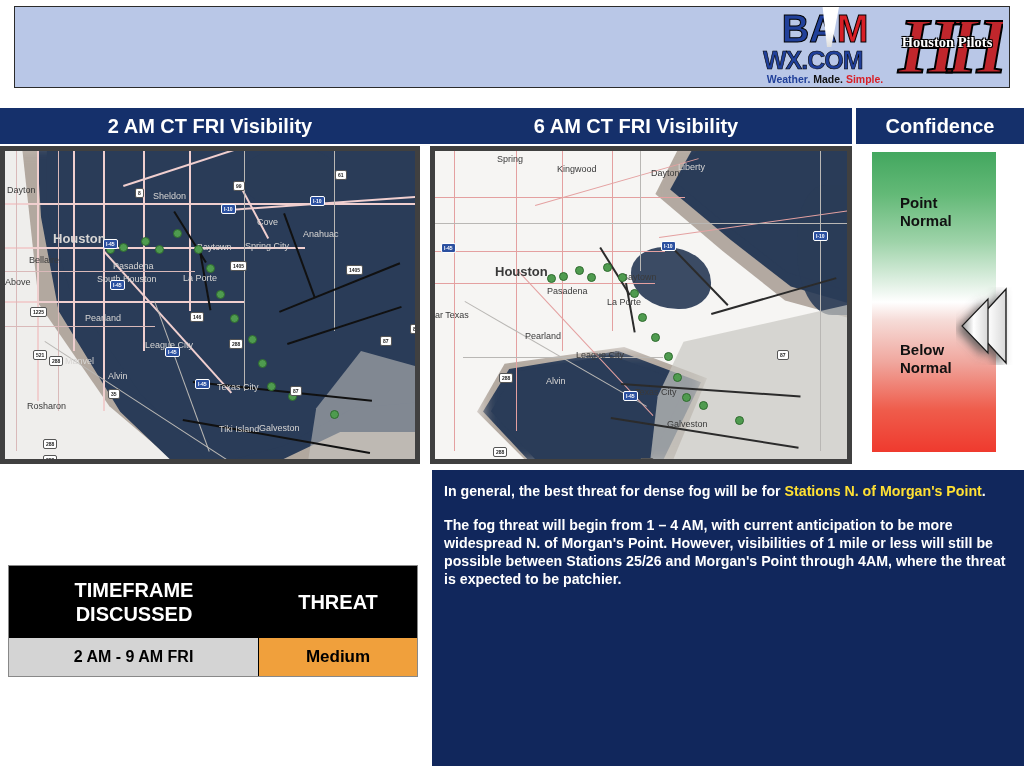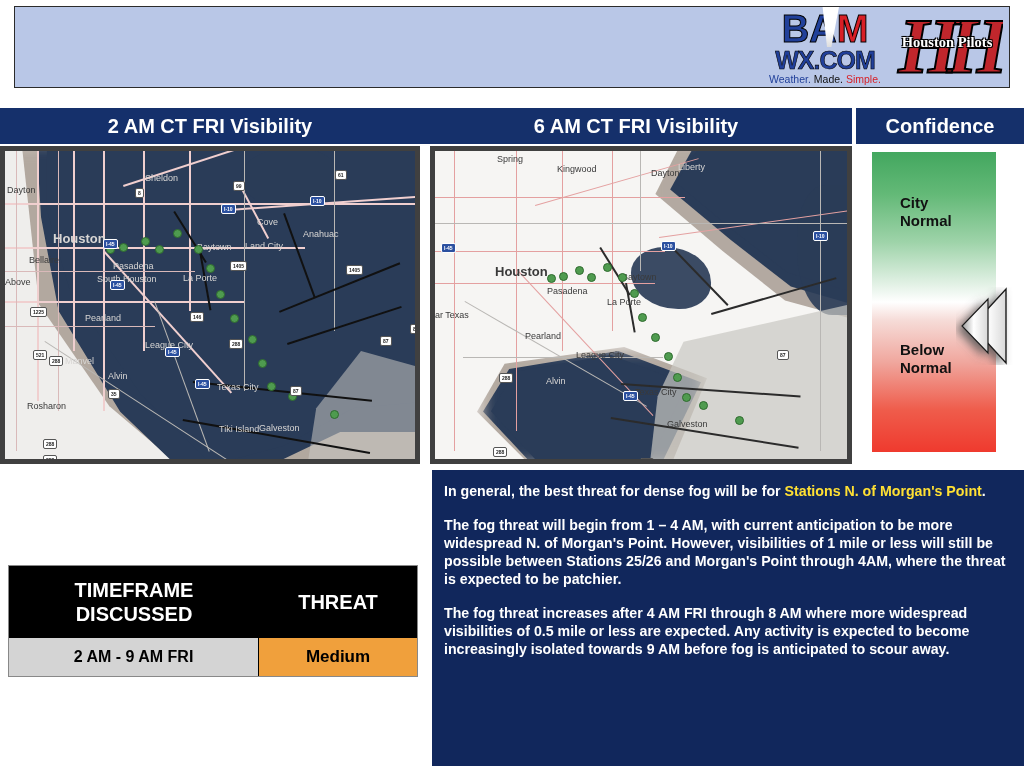--- a/index.html
+++ b/index.html
@@ -36,23 +36,23 @@
   .bam-a { color: #21409a; }
   .bam-m { color: #d81f26; }
   .bam-funnel {
     position: absolute; left: 56px; top: -3px; width: 20px; height: 40px;
     background: linear-gradient(180deg,#fff 0%,#fff 60%,#ddd 100%);
     clip-path: polygon(18% 0%, 100% 0%, 62% 100%, 40% 100%);
     border-left:1px solid #000;
   }
   .wxcom {
     font-size: 25px; font-weight: bold; color: #21409a; line-height: 24px;
-    text-align:center; letter-spacing:-1px; -webkit-text-stroke: 0.6px #000;
-  }
-  .tagline { font-size: 10.5px; font-weight: normal; text-align:center; line-height:12px; margin-top:1px;}
+    letter-spacing:-1px; -webkit-text-stroke: 0.6px #000;
+  }
+  .tagline { font-size: 10.5px; font-weight: bold; text-align:center; line-height:12px; margin-top:1px;}
   .tg-blue { color:#21409a; } .tg-black { color:#111; } .tg-red { color:#d81f26; }
 
   
   .hp-logo { width: 112px; height: 74px; position: relative; overflow: hidden; }
   .hp-h {
     position:absolute; left:0; top:0; width:112px; height:74px;
     font-size: 78px; font-weight: bold; color:#c0262c; line-height:72px;
     font-family: "Liberation Serif", serif; font-style: italic;
     -webkit-text-stroke: 2px #000; letter-spacing: -12px; text-align:center;
   }
@@ -228,27 +228,27 @@
       <div class="coast" style="left:196px;top:100px;width:60px;transform:rotate(80deg);background:#111;height:2px;"></div>
       <div class="coast" style="left:280px;top:62px;width:90px;transform:rotate(70deg);background:#111;height:2px;"></div>
       <div class="coast" style="left:274px;top:160px;width:130px;transform:rotate(-22deg);background:#111;height:2px;"></div>
       <div class="coast" style="left:188px;top:230px;width:180px;transform:rotate(6deg);background:#111;height:2px;"></div>
       <div class="coast" style="left:178px;top:268px;width:190px;transform:rotate(10deg);background:#111;height:2px;"></div>
       <div class="coast" style="left:282px;top:192px;width:120px;transform:rotate(-18deg);background:#111;height:2px;"></div>
 
       <div id="map1-cities">
           <div class="citylbl" style="left: 2px; top: 34px;">Dayton</div>
           <div class="citylbl dark big" style="left: 48px; top: 80px;">Houston</div>
-          <div class="citylbl dark" style="left: 140px; top: 22px;">Sheldon</div>
+          <div class="citylbl dark" style="left: 140px; top: 40px; padding-left: 8px;">Sheldon</div>
           <div class="citylbl" style="left: 24px; top: 104px;">Bellaire</div>
           <div class="citylbl dark" style="left: 108px; top: 110px;">Pasadena</div>
           <div class="citylbl dark" style="left: 92px; top: 123px;">South Houston</div>
           <div class="citylbl dark" style="left: 178px; top: 122px;">La Porte</div>
           <div class="citylbl dark" style="left: 192px; top: 91px;">Baytown</div>
-          <div class="citylbl dark" style="left: 240px; top: 90px;">Land City</div>
+          <div class="citylbl dark" style="left: 240px; top: 90px;">Spring City</div>
           <div class="citylbl dark" style="left: 298px; top: 78px;">Anahuac</div>
           <div class="citylbl dark" style="left: 252px; top: 66px;">Cove</div>
           <div class="citylbl dark" style="left: 80px; top: 162px;">Pearland</div>
           <div class="citylbl dark" style="left: 140px; top: 189px;">League City</div>
           <div class="citylbl dark" style="left: 60px; top: 205px;">Manvel</div>
           <div class="citylbl dark" style="left: 103px; top: 220px;">Alvin</div>
           <div class="citylbl" style="left: 22px; top: 250px;">Rosharon</div>
           <div class="citylbl dark" style="left: 212px; top: 231px;">Texas City</div>
           <div class="citylbl dark" style="left: 254px; top: 272px;">Galveston</div>
           <div class="citylbl dark" style="left: 214px; top: 273px;">Tiki Island</div>
@@ -387,21 +387,21 @@
           <div class="shield" style="left: 58px; top: 296px;">288</div>
           <div class="shield" style="left: 342px; top: 199px;">87</div>
           <div class="shield" style="left: 205px; top: 307px;">281</div>
         </div>
     </div>
   </div>
 
   <div id="conf-panel">
     <div id="conf-bar"></div>
     <div class="conf-lbl" id="conf-above">
-      <div>City</div>
+      <div>Point</div>
       <div>Normal</div>
     </div>
     <div class="conf-lbl" id="conf-below">
       <div>Below</div>
       <div>Normal</div>
     </div>
     <svg id="conf-pointer" viewBox="0 0 60 78" style="top: 141px;">
       <defs>
         <filter id="psh" x="-50%" y="-50%" width="220%" height="220%">
           <feDropShadow dx="-5" dy="3" stdDeviation="5" flood-color="#555" flood-opacity="0.85"></feDropShadow>
@@ -433,16 +433,15 @@
       <div class="c1">2 AM - 9 AM FRI</div>
       <div class="c2">Medium</div>
     </div>
   </div>
 
   <div id="discussion">
     <p>
       <span>In general, the best threat for dense fog will be for </span><span class="hl">Stations N. of Morgan's Point</span><span>.</span>
     </p>
     <p>The fog threat will begin from 1 – 4 AM, with current anticipation to be more widespread N. of Morgan's Point. However, visibilities of 1 mile or less will still be possible between Stations 25/26 and Morgan's Point through 4AM, where the threat is expected to be patchier.</p>
-    <p>The fog threat increases after 4 AM FRI through 8 AM where more widespread visibilities of 0.5 mile or less are expected.  Any activity is expected to become increasingly isolated towards 9 AM before fog is anticipated to scour away.</p>
   </div>
 
 </div>
 
 </body></html>

